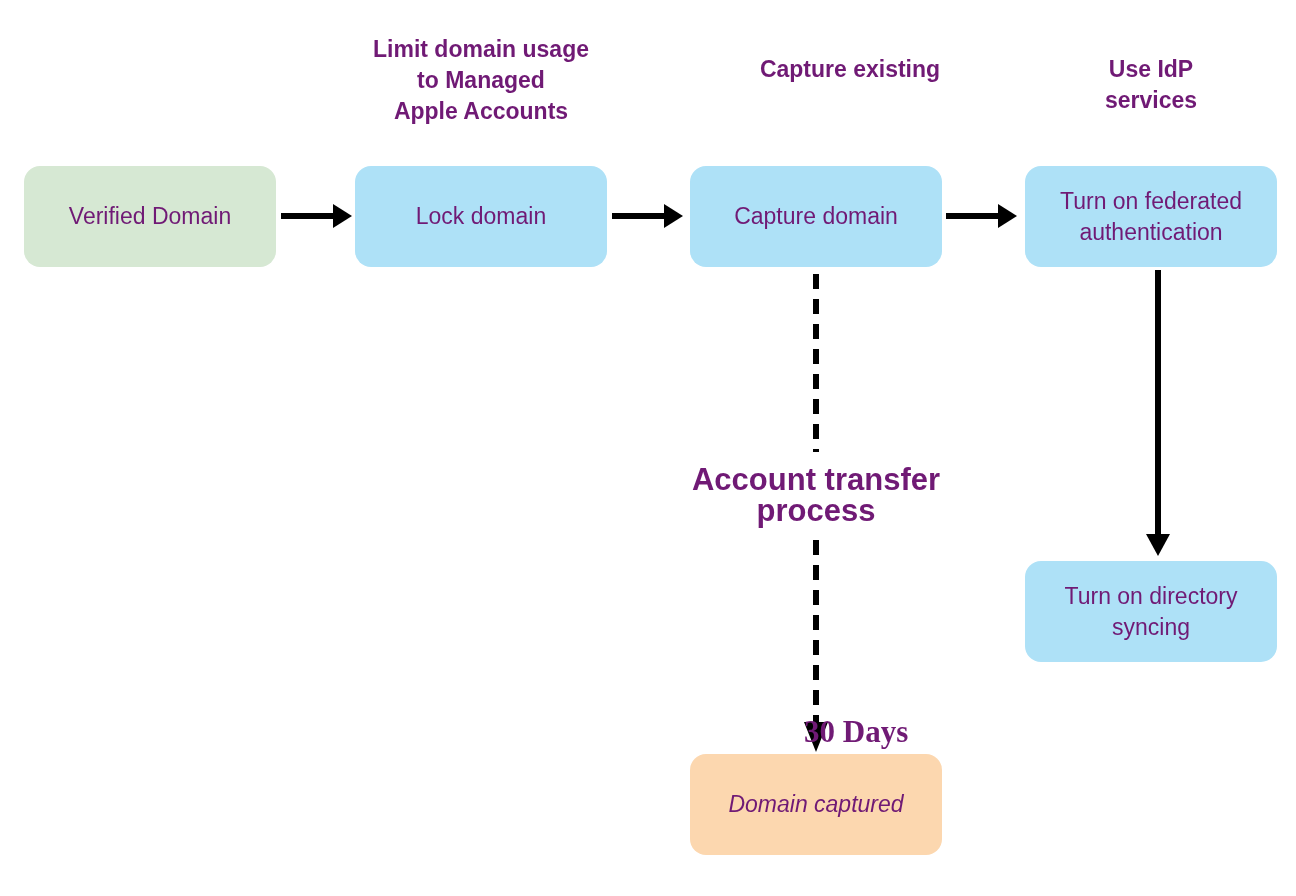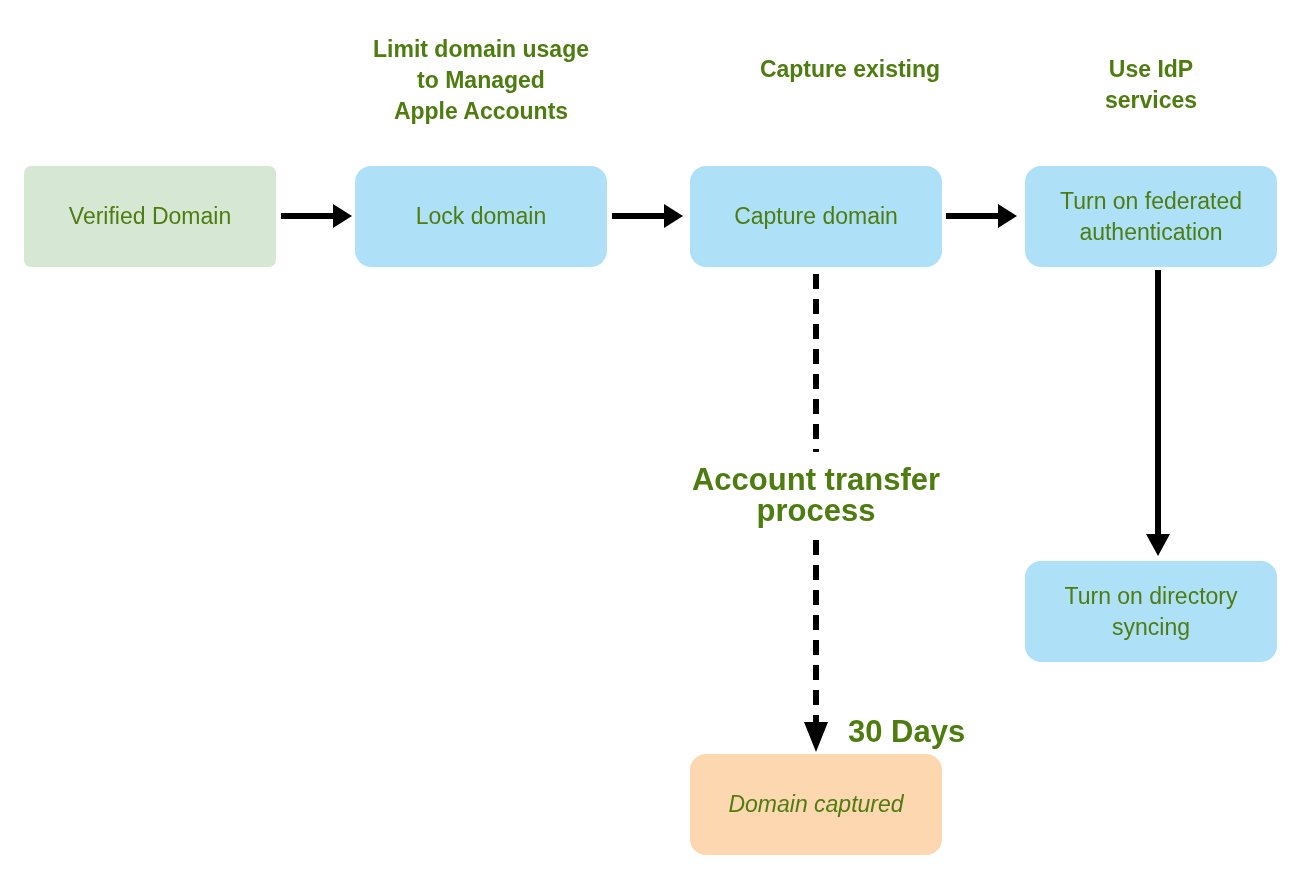--- a/index.html
+++ b/index.html
@@ -6,21 +6,21 @@
     margin: 0;
     padding: 0;
     background: #ffffff;
   }
   .canvas {
     position: relative;
     width: 1296px;
     height: 896px;
     background: #ffffff;
     font-family: "Liberation Sans", sans-serif;
-    color: #4d7c0f;
+    color: #701a75;
     overflow: hidden;
   }
   .node {
     position: absolute;
     width: 252px;
     height: 101px;
     border-radius: 16px;
     display: flex;
     align-items: center;
     justify-content: center;
@@ -97,38 +97,38 @@
     <span>Apple Accounts</span>
   </div>
   <div class="caption" style="left:700px; top:54px;">
     <span>Capture existing</span>
   </div>
   <div class="caption" style="left:1001px; top:54px;">
     <span>Use IdP</span>
     <span>services</span>
   </div>
 
-  <div class="node node-green" style="left:24px; top:166px;border-radius:7px;">
+  <div class="node node-green" style="left:24px; top:166px;">
     <span>Verified Domain</span>
   </div>
   <div class="node node-blue" style="left:355px; top:166px;">
     <span>Lock domain</span>
   </div>
   <div class="node node-blue" style="left:690px; top:166px;">
     <span>Capture domain</span>
   </div>
   <div class="node node-blue" style="left:1025px; top:166px;">
     <span>Turn on federated authentication</span>
   </div>
 
   <div class="edge-label" style="left:666px; top:464px; width:300px;">
     <span style="display:block;">Account transfer</span>
     <span style="display:block;">process</span>
   </div>
-  <div class="edge-label" style="left:848px; top:716px; text-align:right;">30 Days</div>
+  <div class="edge-label" style="left:804px; top:716px; text-align:right;font-family:Liberation Serif, serif;">30 Days</div>
 
   <div class="node node-blue" style="left:1025px; top:561px;">
     <span>Turn on directory syncing</span>
   </div>
   <div class="node node-orange" style="left:690px; top:754px;font-style:italic;">
     <span>Domain captured</span>
   </div>
 
 </div>
 

